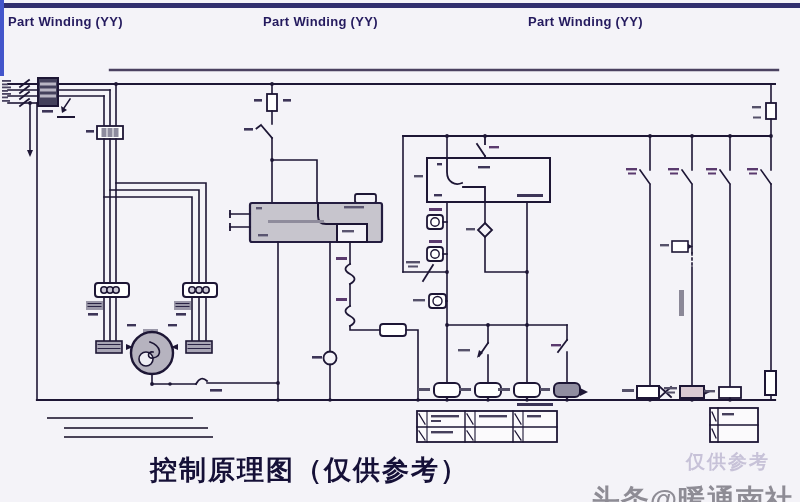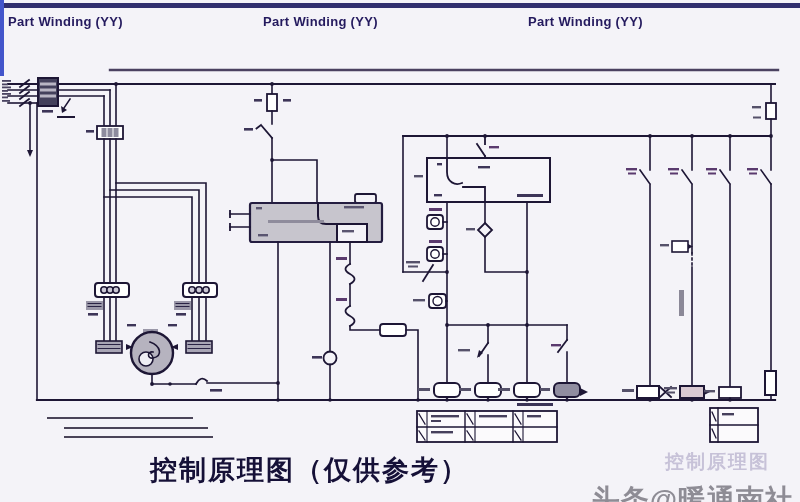--- a/index.html
+++ b/index.html
@@ -372,16 +372,16 @@
       <g stroke="#4a4458" stroke-width="2">
         <path d="M48 418 H192"></path>
         <path d="M65 428 H207"></path>
         <path d="M65 437 H212"></path>
       </g>
 
     </g>
   </svg>
 
   <div class="title">控制原理图（仅供参考）</div>
-  <div class="wm-ghost">控制原理图</div>
+  <div class="wm-ghost">仅供参考</div>
   <div class="wm-main">头条@暖通南社</div>
 
 </div>
 
 </body></html>

